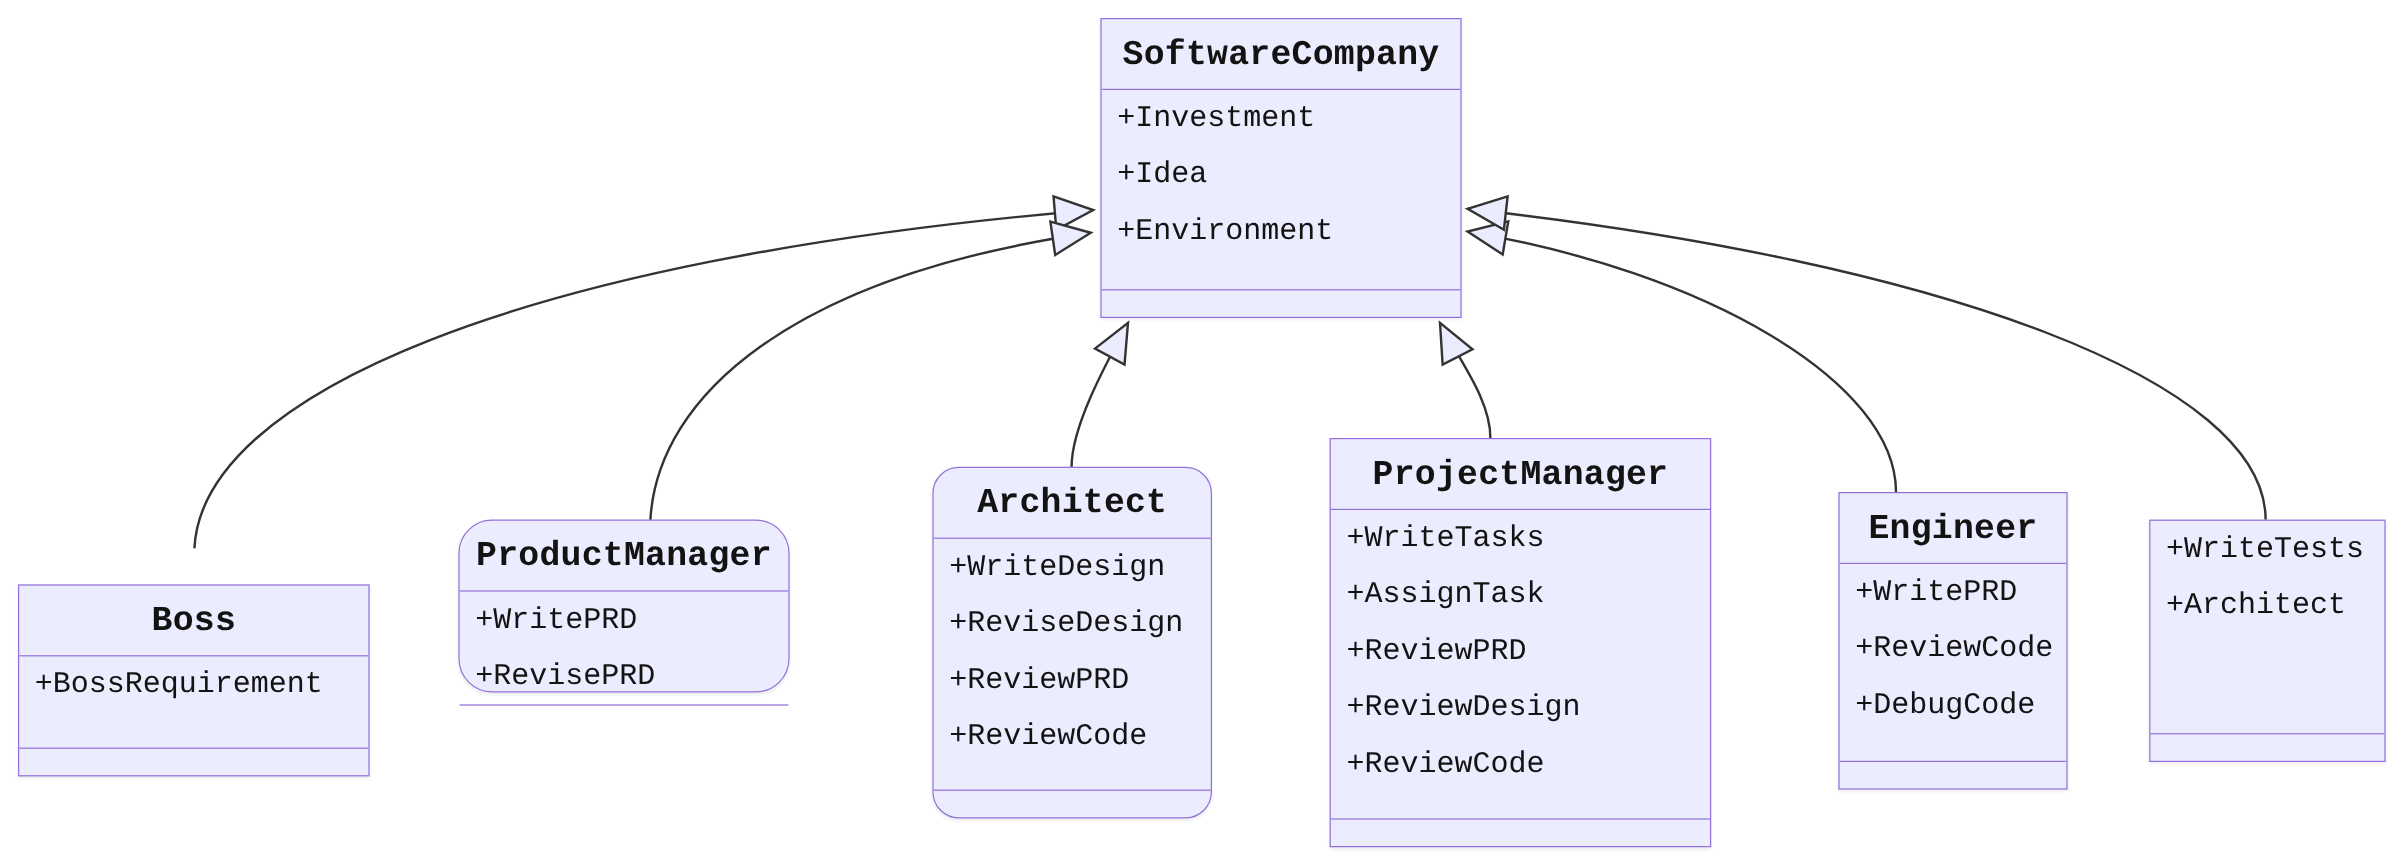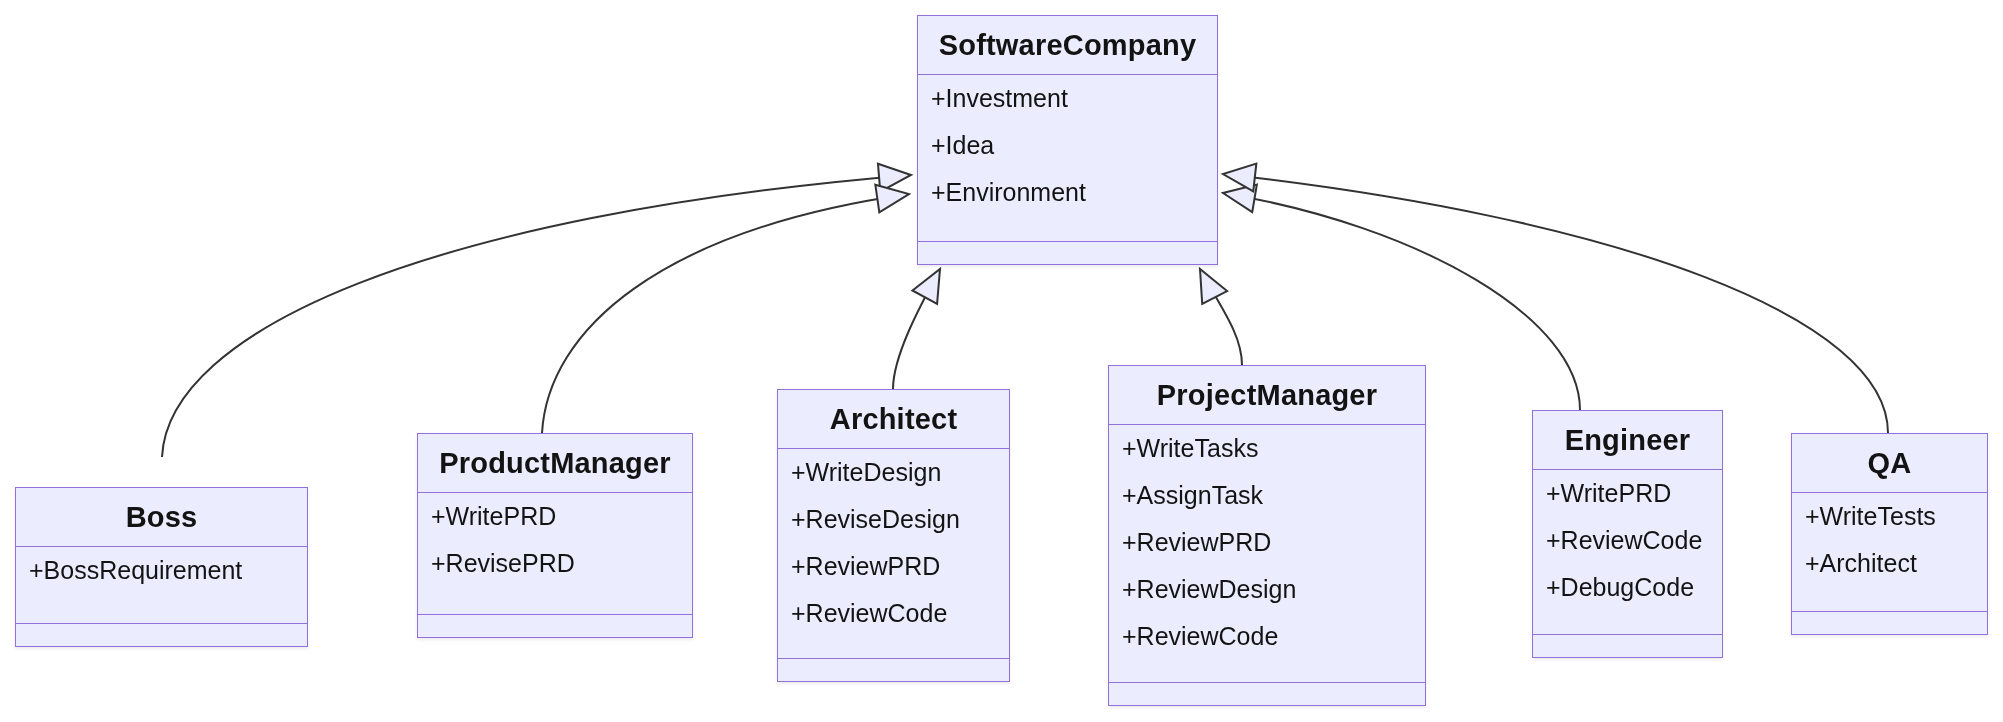--- a/index.html
+++ b/index.html
@@ -5,21 +5,21 @@
   html, body {
     margin: 0;
     padding: 0;
     background: #ffffff;
   }
   .canvas {
     position: relative;
     width: 2003px;
     height: 722px;
     background: #ffffff;
-    font-family: Liberation Sans, sans-serif;
+    font-family: Liberation Mono, monospace;
     overflow: hidden;
   }
   svg.edges {
     position: absolute;
     left: 0; top: 0;
     width: 2003px; height: 722px;
     pointer-events: none;
   }
   .class-box {
     position: absolute;
@@ -74,30 +74,30 @@
   </div>
 
   <div class="class-box" style="left:15px; top:455px; width:293px; height:160px;margin-top:32px;">
     <div class="class-title">Boss</div>
     <div class="class-attrs">
       <div class="attr">+BossRequirement</div>
     </div>
     <div class="class-methods"></div>
   </div>
 
-  <div class="class-box" style="left:417px; top:433px; width:276px; height:205px;">
+  <div class="class-box" style="left:382px; top:433px; width:276px; height:144px;border-radius:28px;">
     <div class="class-title">ProductManager</div>
     <div class="class-attrs">
       <div class="attr">+WritePRD</div>
       <div class="attr">+RevisePRD</div>
     </div>
     <div class="class-methods"></div>
   </div>
 
-  <div class="class-box" style="left:777px; top:389px; width:233px; height:293px;">
+  <div class="class-box" style="left:777px; top:389px; width:233px; height:293px;border-radius:22px;">
     <div class="class-title">Architect</div>
     <div class="class-attrs">
       <div class="attr">+WriteDesign</div>
       <div class="attr">+ReviseDesign</div>
       <div class="attr">+ReviewPRD</div>
       <div class="attr">+ReviewCode</div>
     </div>
     <div class="class-methods"></div>
   </div>
 
@@ -117,21 +117,20 @@
     <div class="class-title">Engineer</div>
     <div class="class-attrs">
       <div class="attr">+WritePRD</div>
       <div class="attr">+ReviewCode</div>
       <div class="attr">+DebugCode</div>
     </div>
     <div class="class-methods"></div>
   </div>
 
   <div class="class-box" style="left:1791px; top:433px; width:197px; height:202px;">
-    <div class="class-title">QA</div>
     <div class="class-attrs">
       <div class="attr">+WriteTests</div>
       <div class="attr">+Architect</div>
     </div>
     <div class="class-methods"></div>
   </div>
 
   <svg class="edges" viewBox="0 0 2003 722">
     <defs>
       <marker id="tri" markerUnits="userSpaceOnUse" markerWidth="38" markerHeight="32" refX="34" refY="16" orient="auto">

